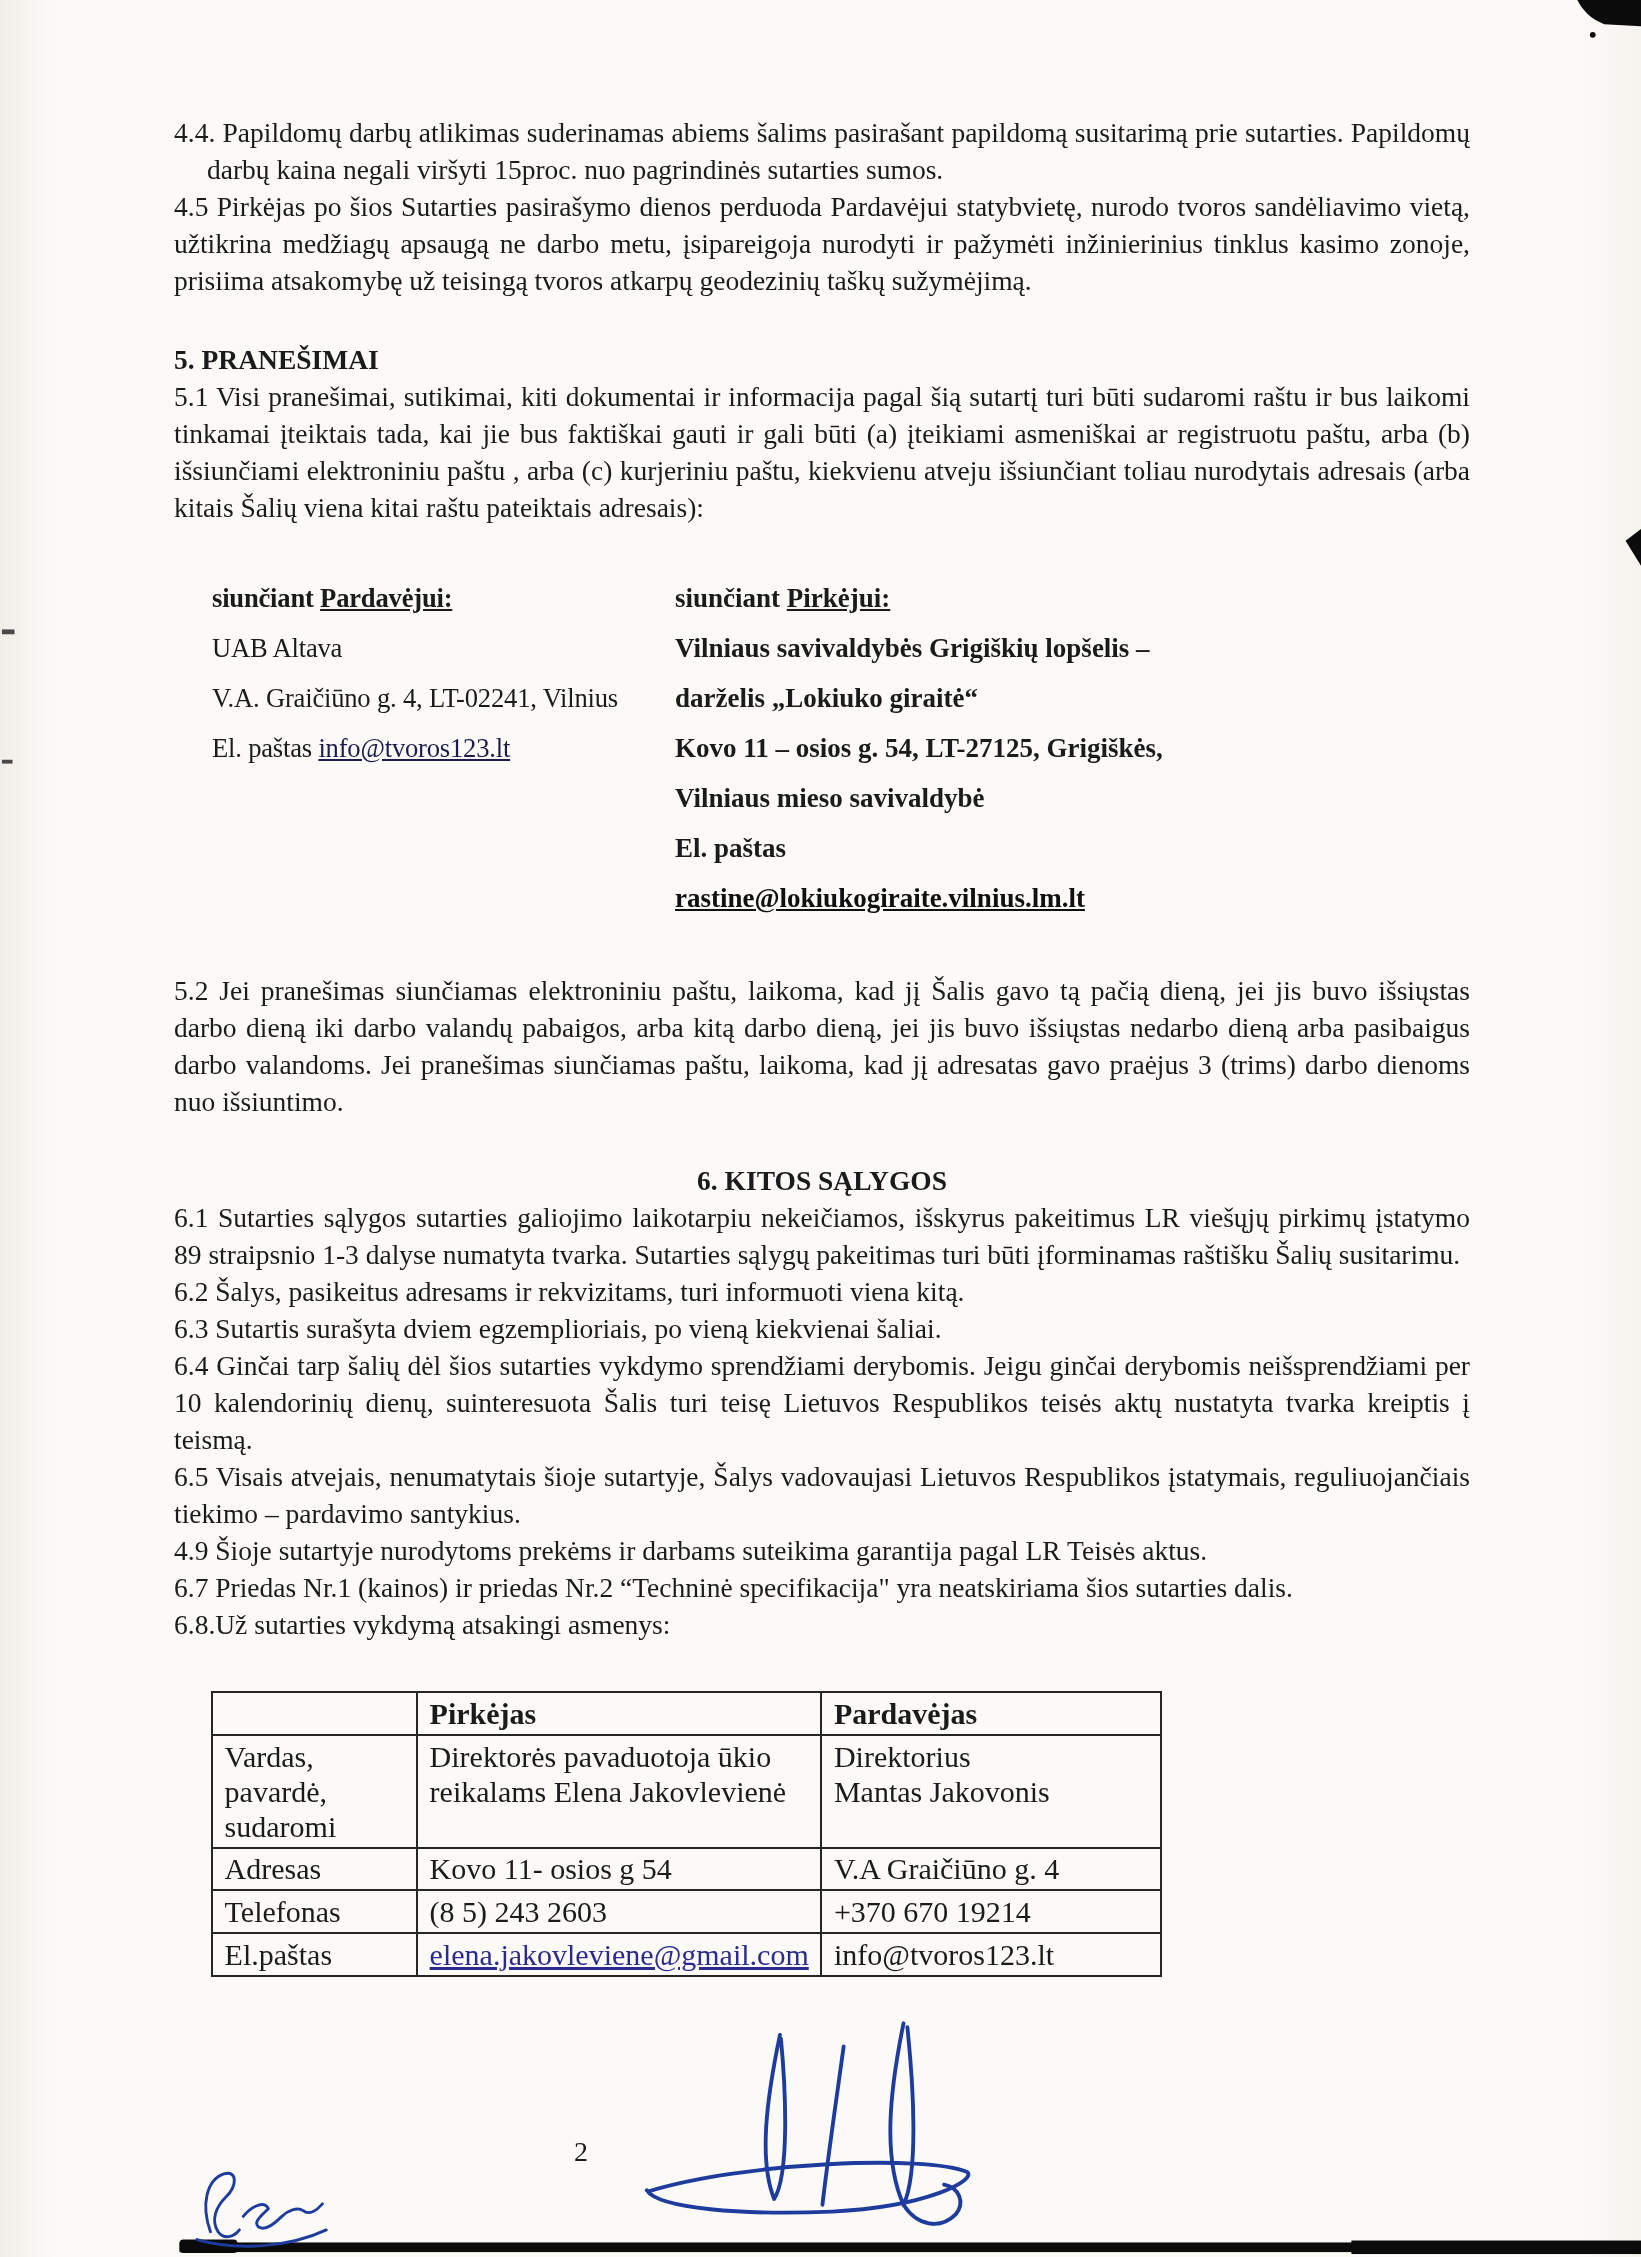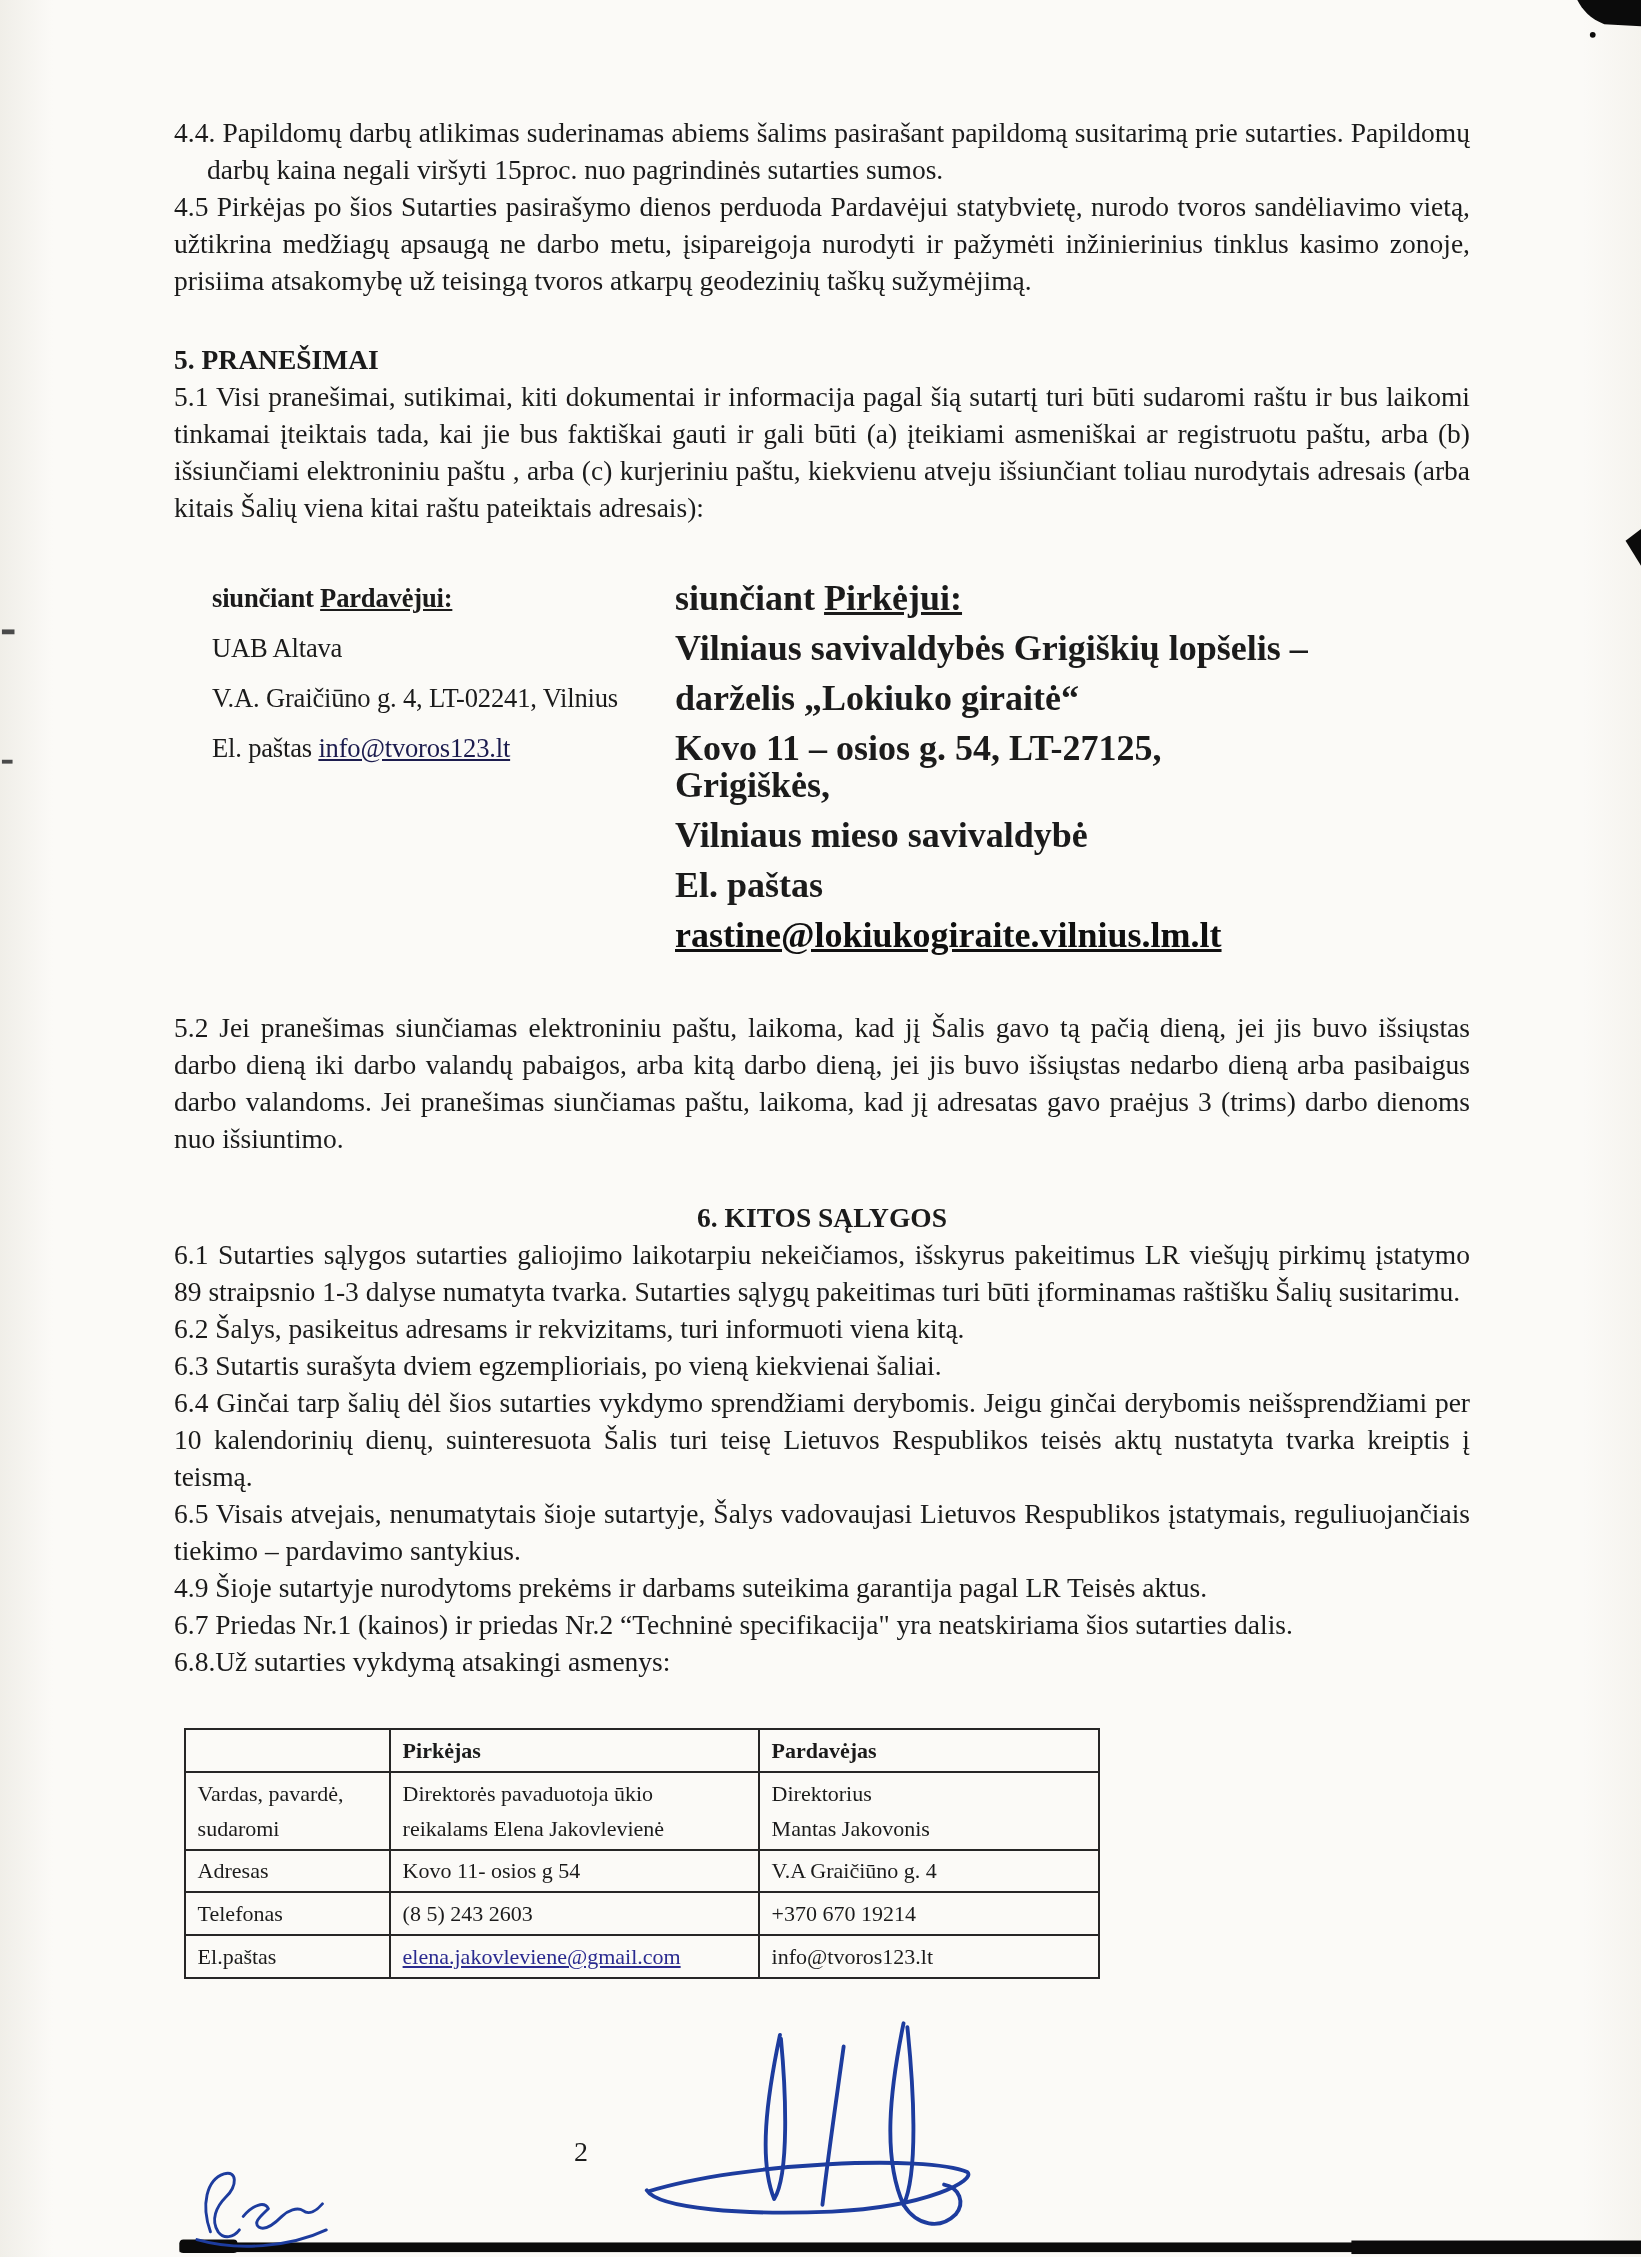--- a/index.html
+++ b/index.html
@@ -17,26 +17,26 @@
   .hang{padding-left:33px;text-indent:-33px;}
   .heading{font-weight:bold;margin:0;}
   .center{text-align:center;}
   .gap-top{margin-top:42px;}
   p{margin:13px;}
   .b{font-weight:bold;}
   .u{text-decoration:underline;}
   .contacts{display:flex;margin:41px 0 0 25px;}
   .contact-left{width:463px;flex:none;font-size:26.6px;letter-spacing:-0.2px;}
   .contact-left .c-line{white-space:nowrap;}
-  .contact-right{flex:none;width:676px;font-weight:bold;font-size:36px;}
+  .contact-right{flex:none;width:676px;font-weight:bold;font-size:27px;}
   .link{text-decoration:underline;}
   .link-dark{color:#1c1c4e;}
   .link-black{color:#101010;}
   .link-blue{color:#2a2a8f;}
-  .info-table{border-collapse:collapse;margin:48px 0 0 10px;font-size:22px;line-height:35px;font-family:Liberation Serif, serif;}
+  .info-table{border-collapse:collapse;margin:48px 0 0 37px;font-size:30px;line-height:35px;font-family:Liberation Serif, serif;}
   .info-table th,.info-table td{border:2.4px solid #262626;padding:2.9px 11.6px;
     text-align:left;vertical-align:top;white-space:pre-line;font-weight:normal;}
   .info-table th{font-weight:bold;}
   col.c1{width:205px;}col.c2{width:369px;}col.c3{width:340px;}
   .page-number{position:absolute;left:574px;top:2136px;font-size:28px;}
   .overlay{position:absolute;left:0;top:0;width:1641px;height:2257px;pointer-events:none;}
   .sig{fill:none;stroke:#1d3c9e;stroke-linecap:round;stroke-linejoin:round;}
   .sig-big{stroke-width:4px;}
   .sig-small{stroke-width:3px;}
   .artifact{fill:#0b0b0b;}

